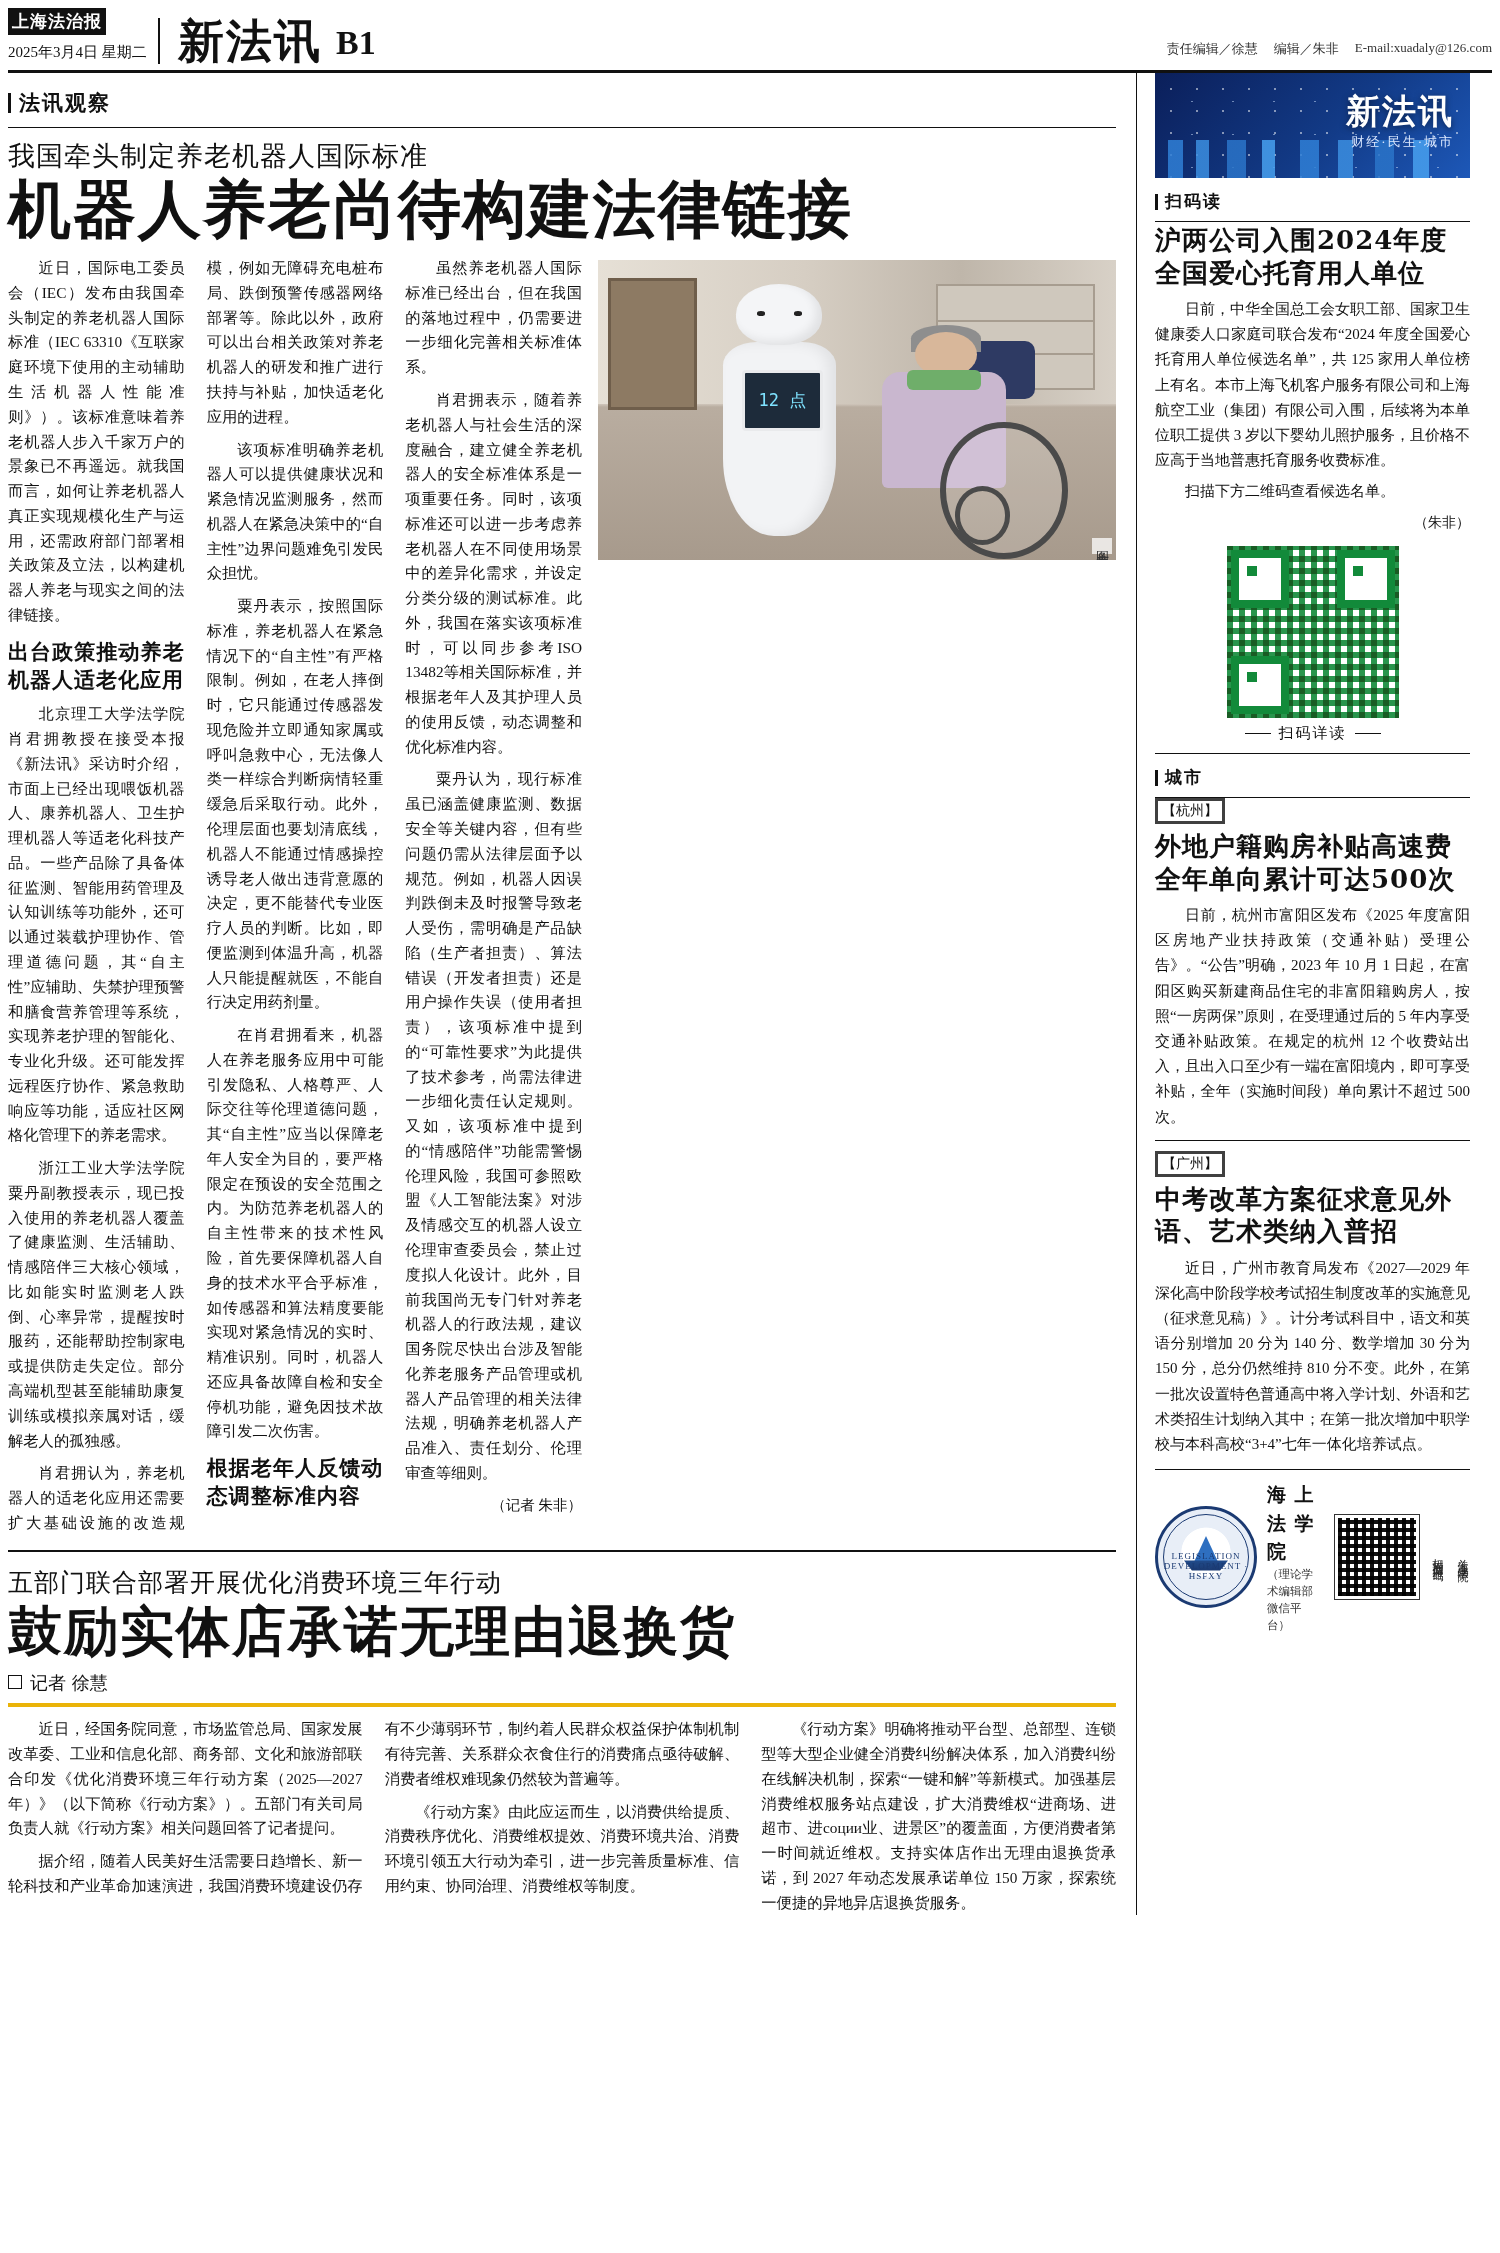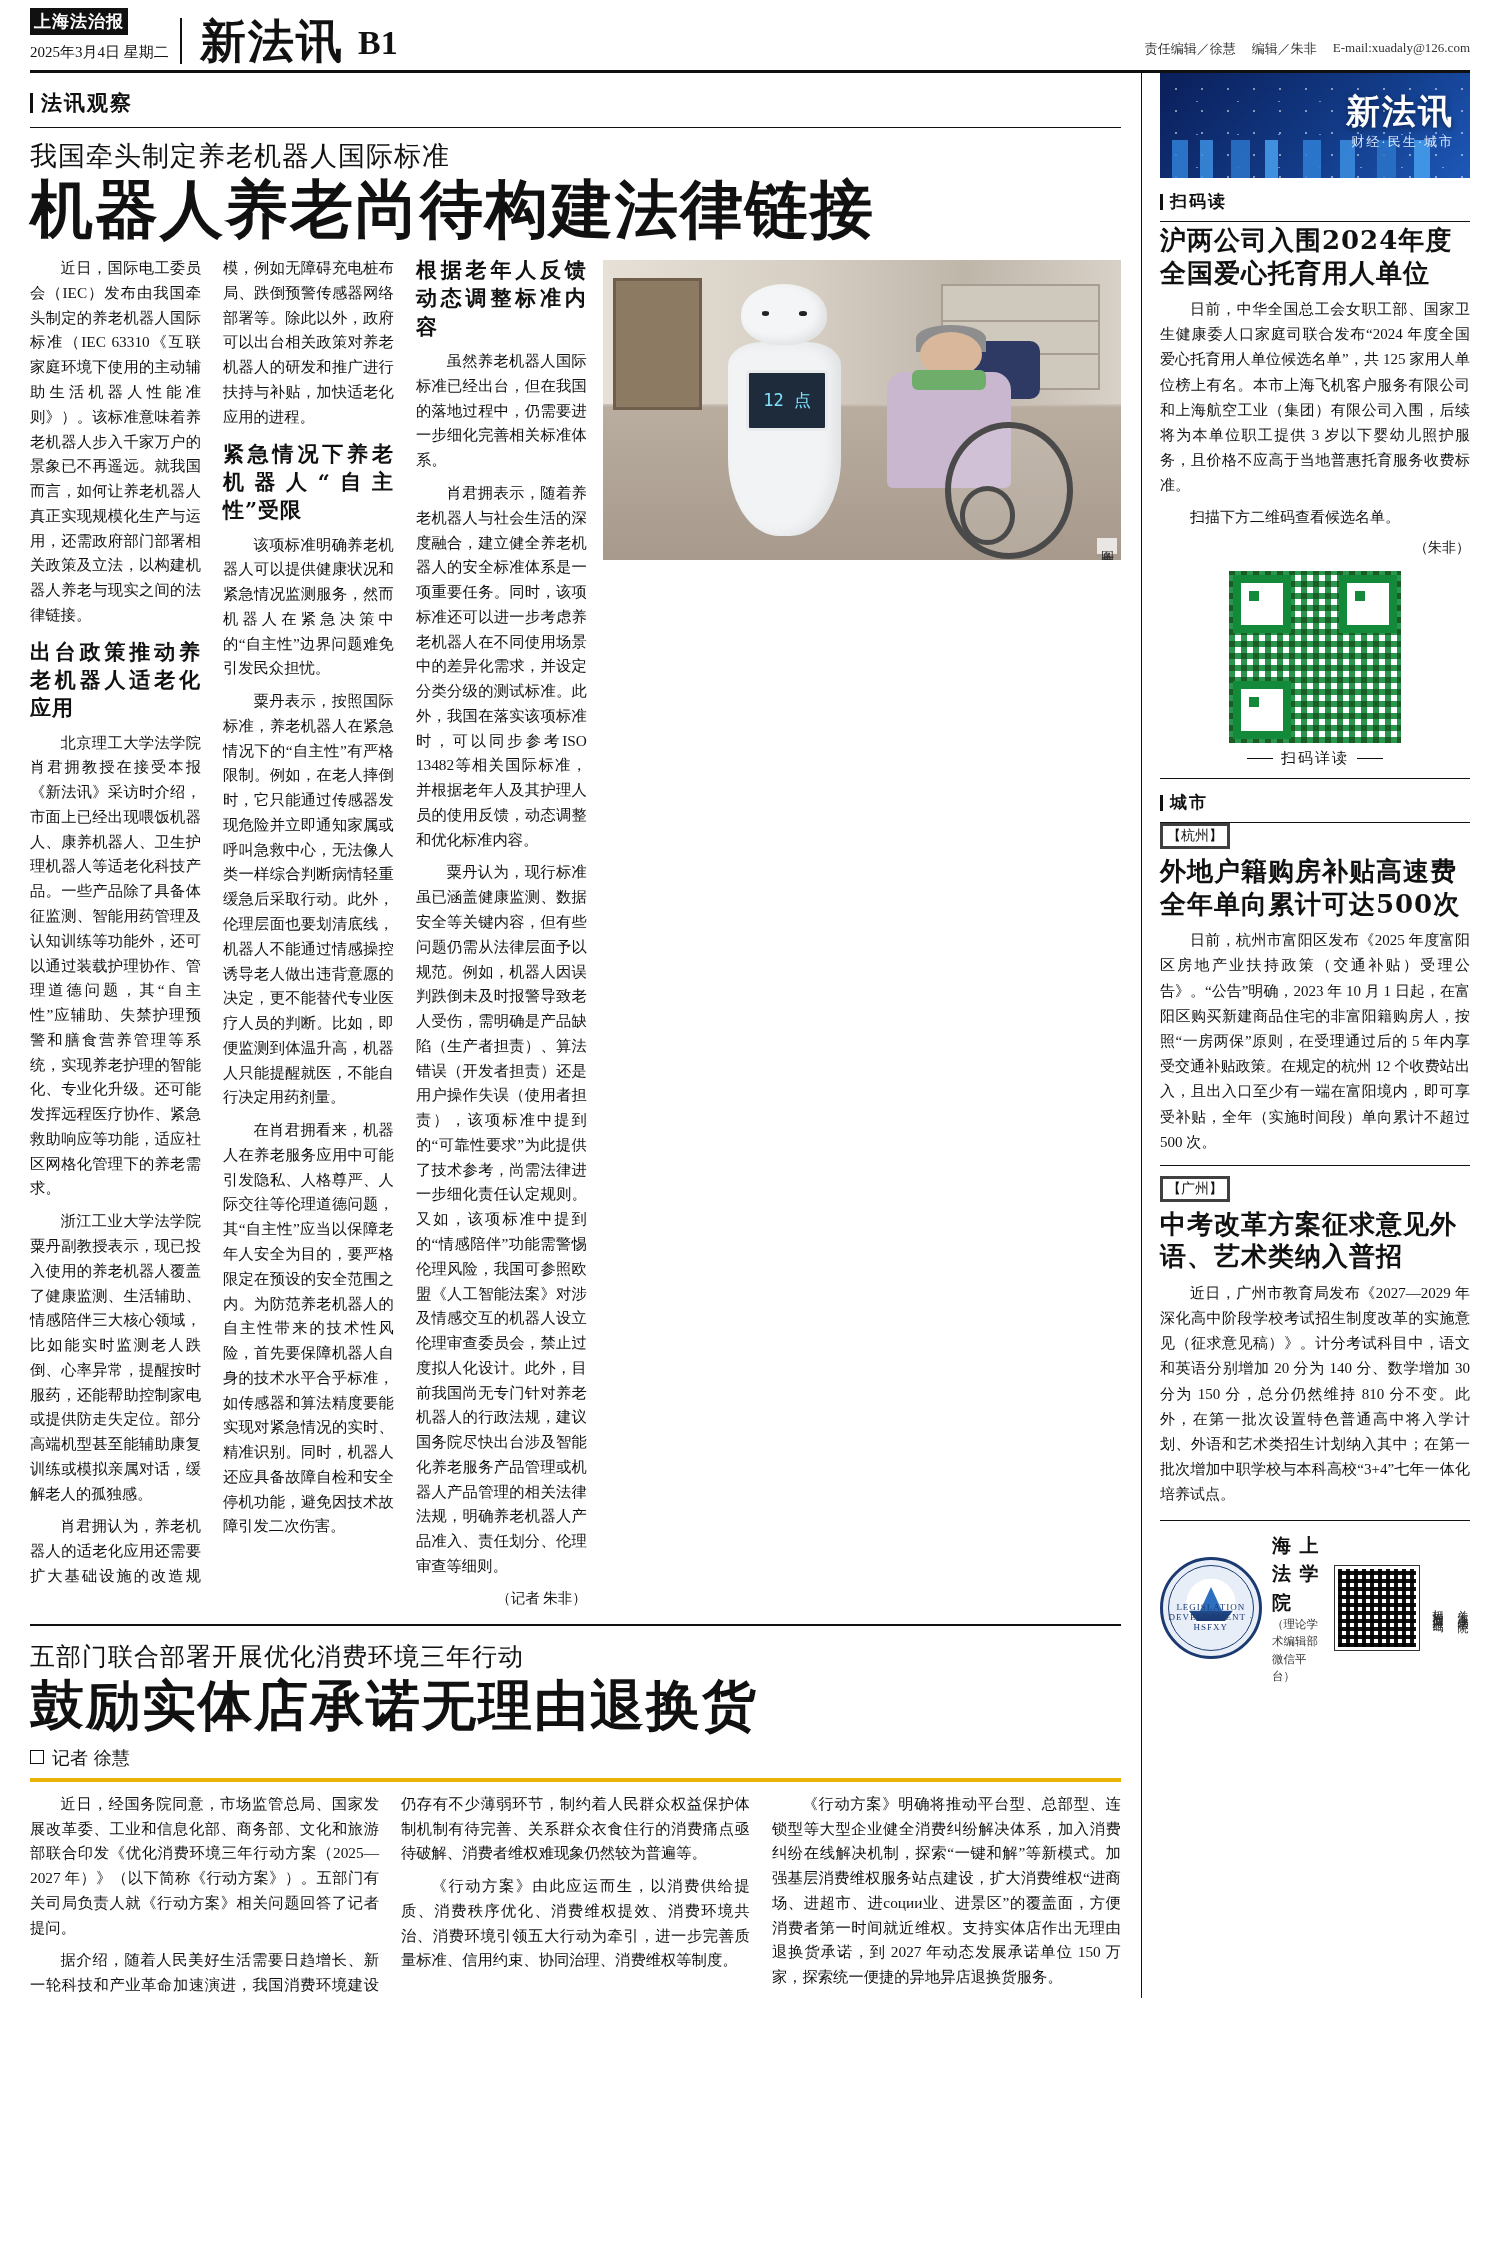--- a/index.html
+++ b/index.html
@@ -1,17 +1,17 @@
 <!DOCTYPE html>
 <html><head>
 <meta charset="utf-8">
 <style>
   html,body{margin:0;padding:0;background:#fff;}
   body{width:1500px;height:2253px;font-family:"Liberation Serif",serif;color:#111;position:relative;}
-  .page{width:1500px;height:2253px;position:relative;box-sizing:border-box;padding:0 30px;}
+  .page{width:1500px;height:2253px;position:relative;box-sizing:border-box;padding:0 8px;}
 
   
   .masthead{display:flex;align-items:flex-end;border-bottom:3px solid #111;padding:8px 0 6px 0;}
   .mh-left{width:150px;padding-bottom:2px;}
   .mh-logo{font-family:"DejaVu Serif",serif;font-size:17px;font-weight:bold;letter-spacing:1px;background:#111;color:#fff;display:inline-block;padding:2px 4px;}
   .mh-date{font-size:15px;margin-top:8px;color:#111;}
   .mh-center{display:flex;align-items:flex-end;gap:14px;border-left:2px solid #111;padding-left:18px;}
   .mh-title{font-family:"DejaVu Serif",serif;font-size:46px;font-weight:bold;letter-spacing:2px;line-height:1;}
   .mh-page{font-family:"Liberation Serif",serif;font-size:34px;font-weight:bold;padding-bottom:2px;}
   .mh-right{margin-left:auto;font-size:13px;color:#333;padding-bottom:6px;display:flex;gap:16px;}
@@ -175,21 +175,20 @@
           <div class="photo-credit">图片来源网络</div>
         </div>
       </div>
 
       <div class="cols3">
         <p>近日，国际电工委员会（IEC）发布由我国牵头制定的养老机器人国际标准（IEC 63310《互联家庭环境下使用的主动辅助生活机器人性能准则》）。该标准意味着养老机器人步入千家万户的景象已不再遥远。就我国而言，如何让养老机器人真正实现规模化生产与运用，还需政府部门部署相关政策及立法，以构建机器人养老与现实之间的法律链接。</p>
         <div class="sub">出台政策推动养老机器人适老化应用</div>
         <p>北京理工大学法学院肖君拥教授在接受本报《新法讯》采访时介绍，市面上已经出现喂饭机器人、康养机器人、卫生护理机器人等适老化科技产品。一些产品除了具备体征监测、智能用药管理及认知训练等功能外，还可以通过装载护理协作、管理道德问题，其“自主性”应辅助、失禁护理预警和膳食营养管理等系统，实现养老护理的智能化、专业化升级。还可能发挥远程医疗协作、紧急救助响应等功能，适应社区网格化管理下的养老需求。</p>
         <p>浙江工业大学法学院粟丹副教授表示，现已投入使用的养老机器人覆盖了健康监测、生活辅助、情感陪伴三大核心领域，比如能实时监测老人跌倒、心率异常，提醒按时服药，还能帮助控制家电或提供防走失定位。部分高端机型甚至能辅助康复训练或模拟亲属对话，缓解老人的孤独感。</p>
         <p>肖君拥认为，养老机器人的适老化应用还需要扩大基础设施的改造规模，例如无障碍充电桩布局、跌倒预警传感器网络部署等。除此以外，政府可以出台相关政策对养老机器人的研发和推广进行扶持与补贴，加快适老化应用的进程。</p>
-        <div class="sub">紧急情况下养老机器人“自主性”受限</div>
         <p>该项标准明确养老机器人可以提供健康状况和紧急情况监测服务，然而机器人在紧急决策中的“自主性”边界问题难免引发民众担忧。</p>
         <p>粟丹表示，按照国际标准，养老机器人在紧急情况下的“自主性”有严格限制。例如，在老人摔倒时，它只能通过传感器发现危险并立即通知家属或呼叫急救中心，无法像人类一样综合判断病情轻重缓急后采取行动。此外，伦理层面也要划清底线，机器人不能通过情感操控诱导老人做出违背意愿的决定，更不能替代专业医疗人员的判断。比如，即便监测到体温升高，机器人只能提醒就医，不能自行决定用药剂量。</p>
         <p>在肖君拥看来，机器人在养老服务应用中可能引发隐私、人格尊严、人际交往等伦理道德问题，其“自主性”应当以保障老年人安全为目的，要严格限定在预设的安全范围之内。为防范养老机器人的自主性带来的技术性风险，首先要保障机器人自身的技术水平合乎标准，如传感器和算法精度要能实现对紧急情况的实时、精准识别。同时，机器人还应具备故障自检和安全停机功能，避免因技术故障引发二次伤害。</p>
         <div class="sub">根据老年人反馈动态调整标准内容</div>
         <p>虽然养老机器人国际标准已经出台，但在我国的落地过程中，仍需要进一步细化完善相关标准体系。</p>
         <p>肖君拥表示，随着养老机器人与社会生活的深度融合，建立健全养老机器人的安全标准体系是一项重要任务。同时，该项标准还可以进一步考虑养老机器人在不同使用场景中的差异化需求，并设定分类分级的测试标准。此外，我国在落实该项标准时，可以同步参考ISO 13482等相关国际标准，并根据老年人及其护理人员的使用反馈，动态调整和优化标准内容。</p>
         <p>粟丹认为，现行标准虽已涵盖健康监测、数据安全等关键内容，但有些问题仍需从法律层面予以规范。例如，机器人因误判跌倒未及时报警导致老人受伤，需明确是产品缺陷（生产者担责）、算法错误（开发者担责）还是用户操作失误（使用者担责），该项标准中提到的“可靠性要求”为此提供了技术参考，尚需法律进一步细化责任认定规则。又如，该项标准中提到的“情感陪伴”功能需警惕伦理风险，我国可参照欧盟《人工智能法案》对涉及情感交互的机器人设立伦理审查委员会，禁止过度拟人化设计。此外，目前我国尚无专门针对养老机器人的行政法规，建议国务院尽快出台涉及智能化养老服务产品管理或机器人产品管理的相关法律法规，明确养老机器人产品准入、责任划分、伦理审查等细则。</p>
         <div class="byline">（记者 朱非）</div>
       </div>
 

